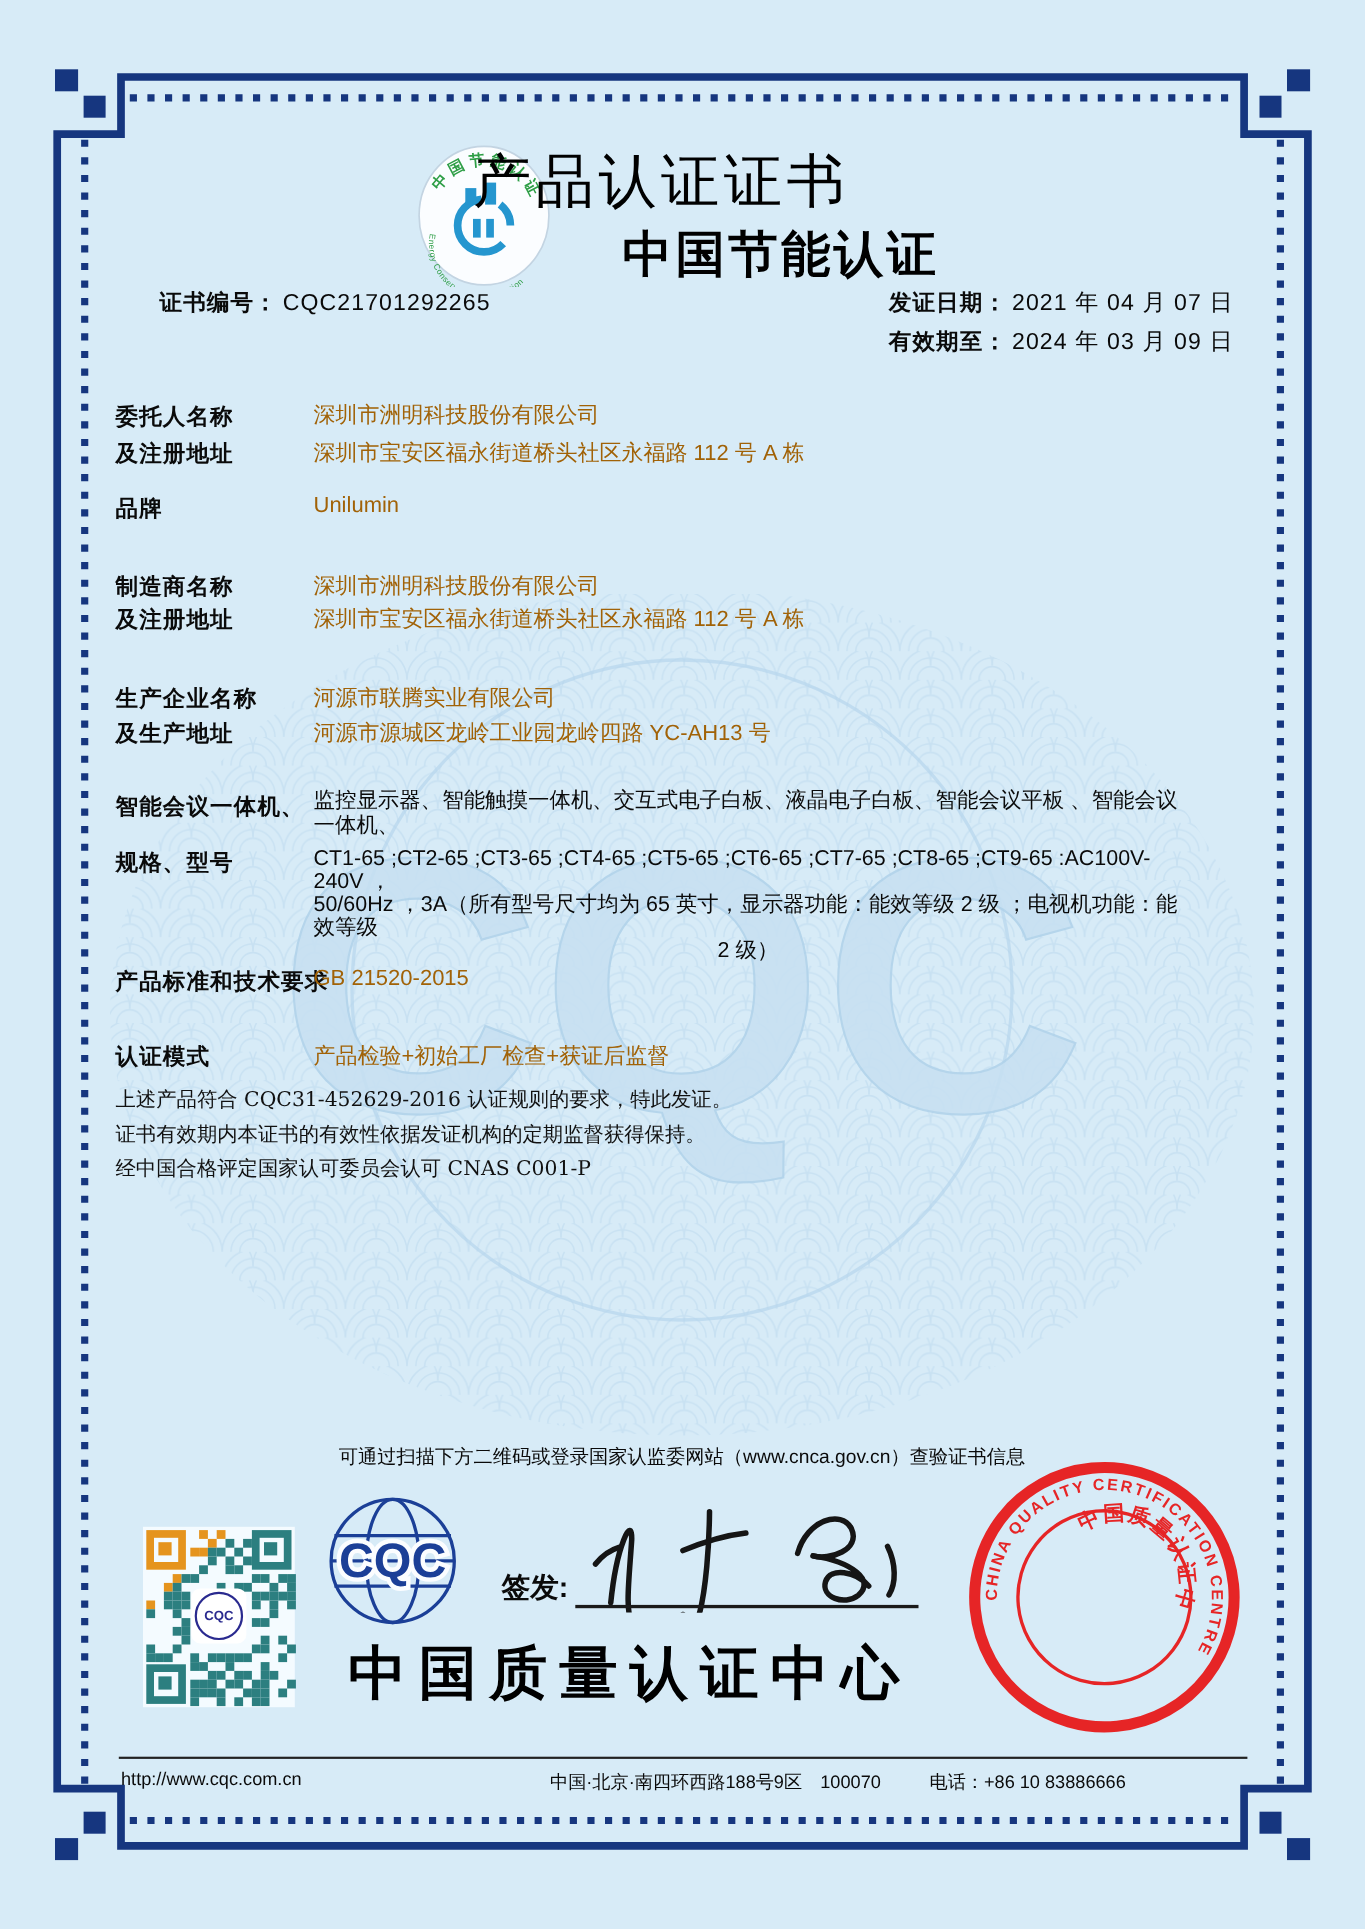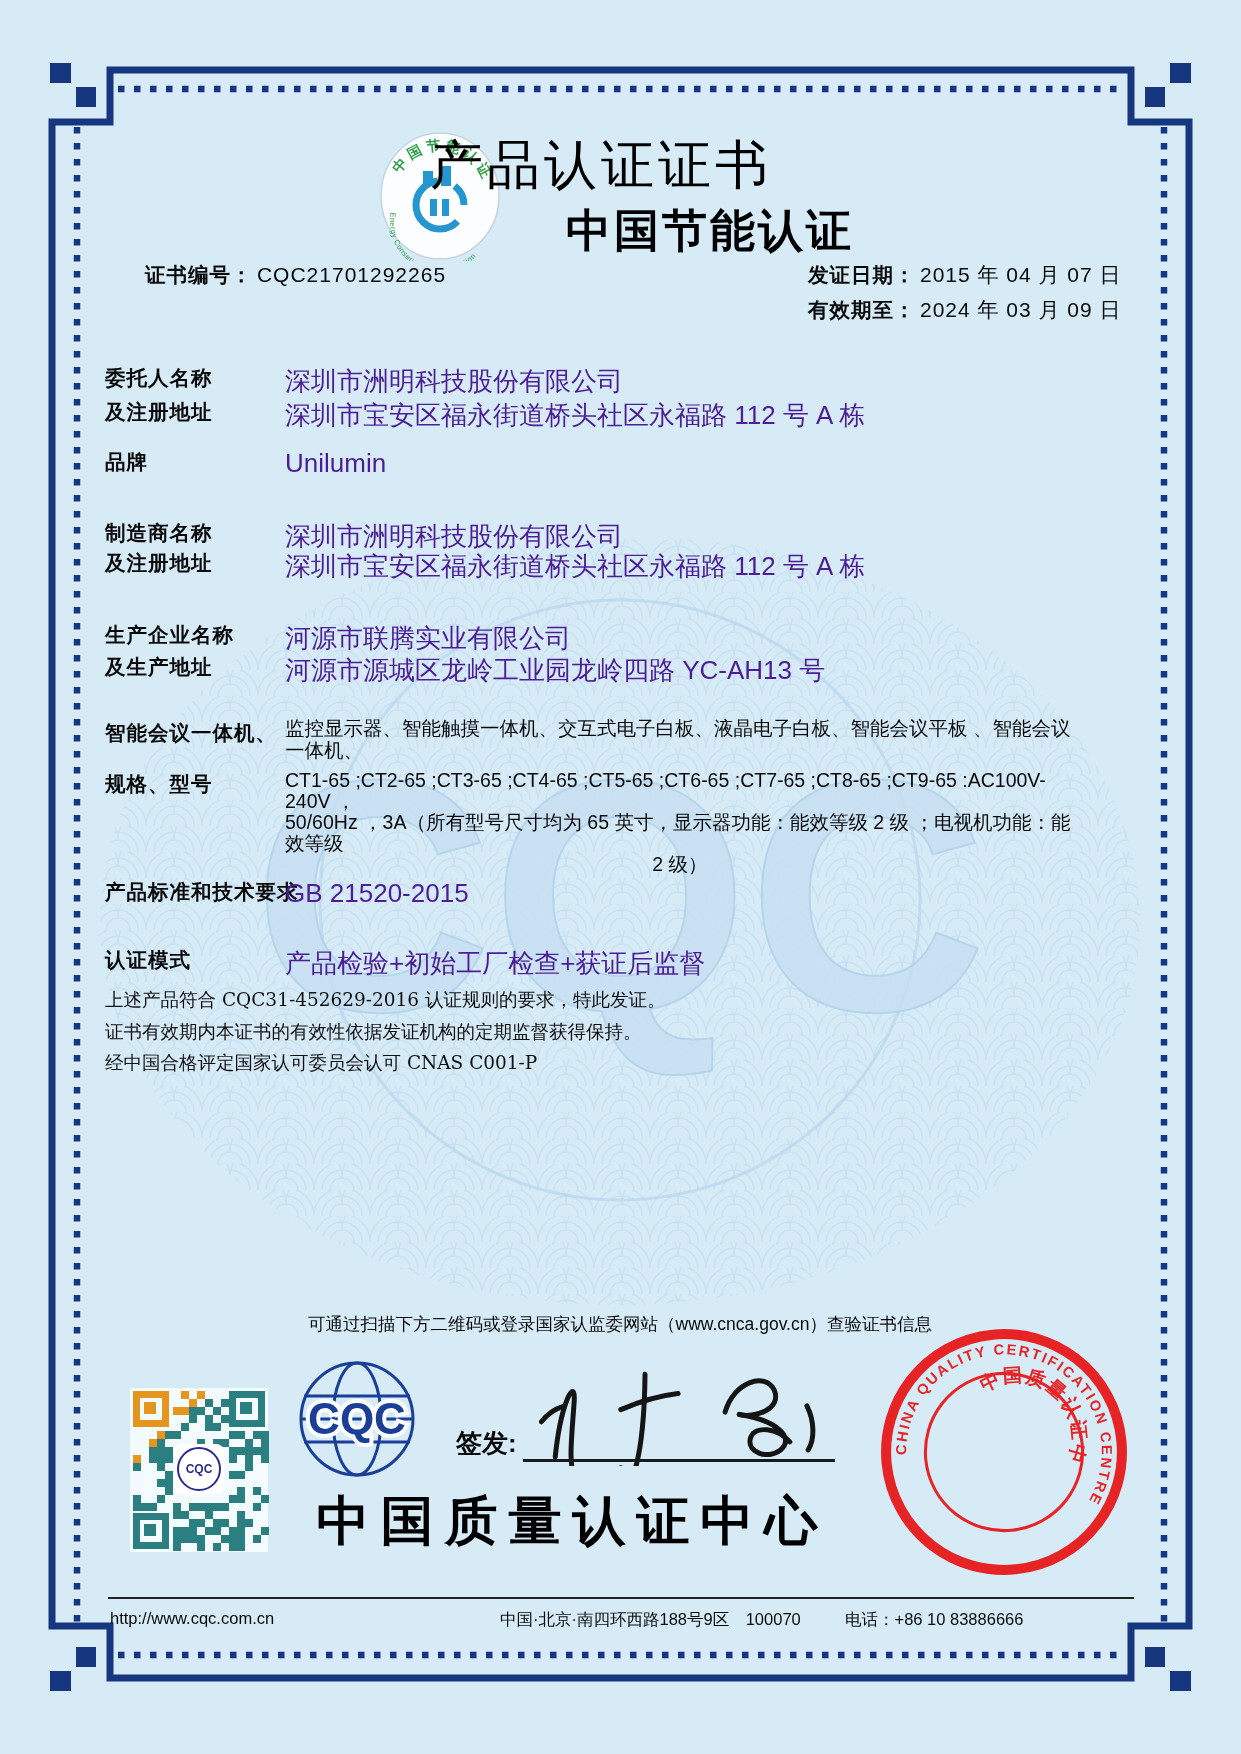--- a/index.html
+++ b/index.html
@@ -1,20 +1,20 @@
 <!DOCTYPE html>
 <html><head>
 <meta charset="utf-8">
 <style>
   html,body{margin:0;padding:0;}
   body{width:1241px;height:1754px;background:#e9f4fb;font-family:"Liberation Sans",sans-serif;}
   .page{position:relative;width:1241px;height:1754px;background:#d7ebf7;overflow:hidden;}
   .abs{position:absolute;}
   .lbl{font-weight:bold;color:#0a0a0a;font-size:20.5px;letter-spacing:1px;}
-  .val{color:#4c1d95;font-size:26px;}
+  .val{color:#a16207;font-size:20px;}
   .field-row{position:absolute;left:0;top:0;width:100%;}
   .field-row .lbl{position:absolute;left:105px;white-space:nowrap;}
   .field-row .val{position:absolute;left:285px;white-space:nowrap;}
   .title{left:430px;width:560px;text-align:left;top:130px;font-size:53px;font-weight:normal;color:#000;letter-spacing:4px;white-space:nowrap;}
   .subtitle{left:430px;width:560px;text-align:center;top:201px;font-size:45px;font-weight:bold;color:#000;letter-spacing:3px;white-space:nowrap;}
   .meta-label{font-family:"Liberation Serif",serif;font-weight:bold;font-size:20.5px;color:#0a0a0a;letter-spacing:1px;}
   .meta-value{font-size:21px;color:#0a0a0a;letter-spacing:1px;}
   .notes{left:105px;top:984px;width:920px;font-family:"DejaVu Serif",serif;font-size:18.5px;color:#111;line-height:31.5px;}
   .instruction{left:160px;top:1312px;width:920px;text-align:center;font-size:17.5px;color:#0a0a0a;}
   .sign-label{left:456px;top:1426px;font-size:26px;color:#0a0a0a;font-weight:bold;}
@@ -97,21 +97,21 @@
 
   <div class="abs title">产品认证证书</div>
   <div class="abs subtitle">中国节能认证</div>
 
   <div class="abs" style="left:145px;top:261px;">
     <span class="meta-label">证书编号：</span>
     <span class="meta-value">CQC21701292265</span>
   </div>
   <div class="abs" style="left:808px;top:261px;">
     <span class="meta-label">发证日期：</span>
-    <span class="meta-value">2015 年 04 月 07 日</span>
+    <span class="meta-value">2021 年 04 月 07 日</span>
   </div>
   <div class="abs" style="left:808px;top:296px;">
     <span class="meta-label">有效期至：</span>
     <span class="meta-value">2024 年 03 月 09 日</span>
   </div>
 
   <div class="field-row" style="top:364px;">
     <span class="lbl">委托人名称</span>
     <span class="val">深圳市洲明科技股份有限公司</span>
   </div>

